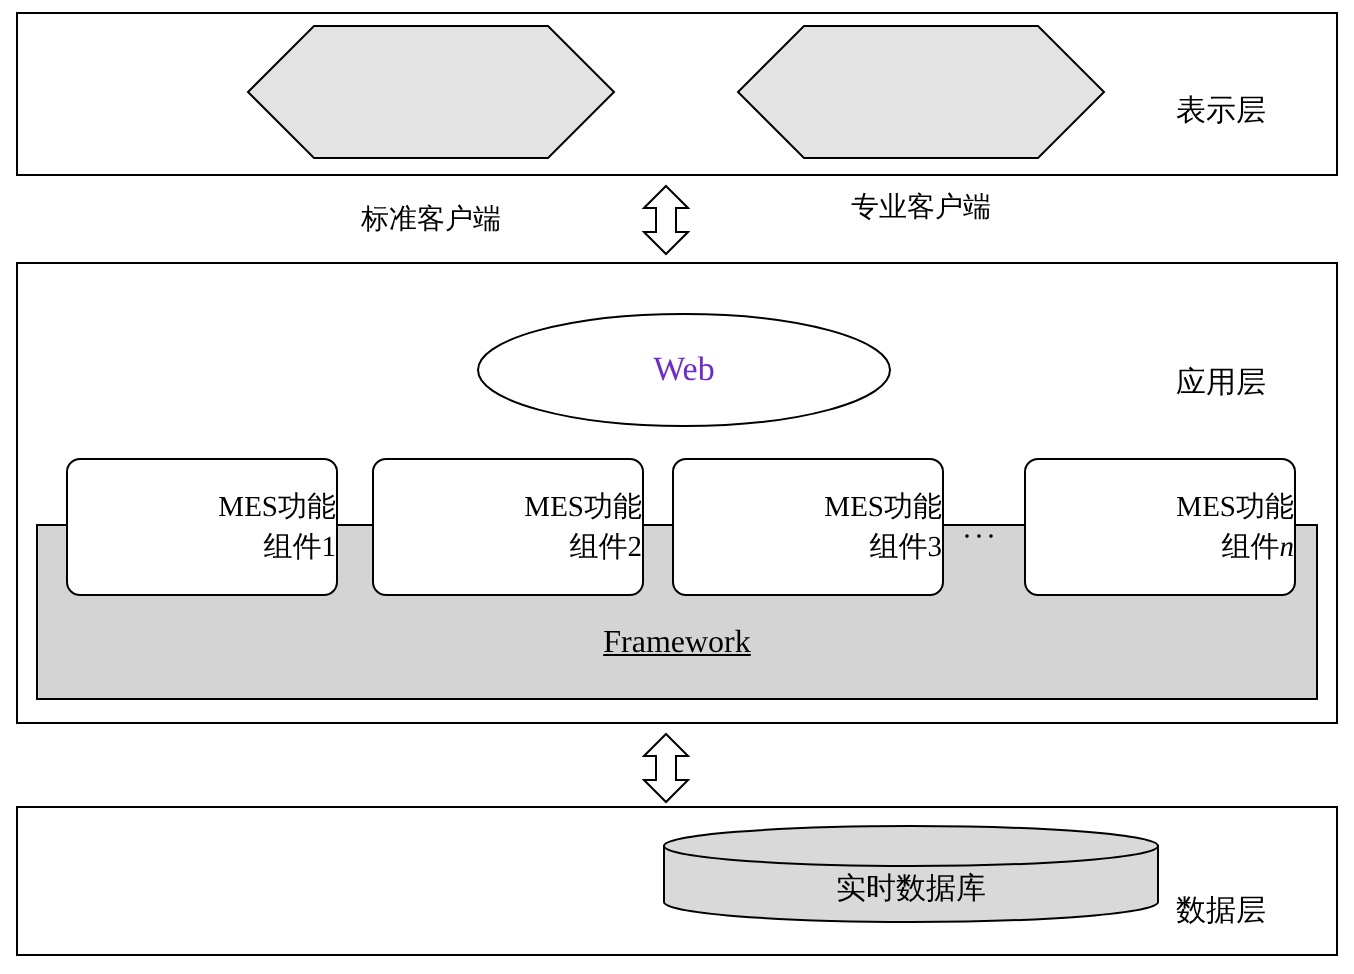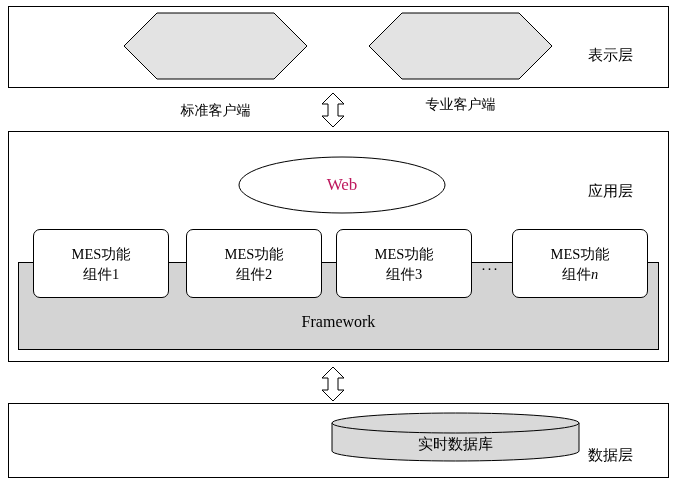--- a/index.html
+++ b/index.html
@@ -62,32 +62,32 @@
   .ellipse .ell-text {
     position: absolute;
     left: 0;
     top: 0;
     width: 100%;
     height: 100%;
     display: flex;
     align-items: center;
     justify-content: center;
     font-size: 17px;
-    color: #be185d;
+    color: #6d28d9;
   }
   
   .comp {
     position: absolute;
     border: 1px solid #000000;
     border-radius: 7px;
     background: #ffffff;
     box-sizing: border-box;
     display: flex;
     flex-direction: column;
-    align-items: center;
+    align-items: flex-end;
     justify-content: center;
     font-size: 14.5px;
     line-height: 20px;
     color: #000000;
     white-space: nowrap;
   }
   .comp .ital {
     font-style: italic;
   }
   .framework {
@@ -170,21 +170,21 @@
   <div class="layer-label" style="left:588px; top:160px;">应用层</div>
 
   <div class="ellipse" style="left:238px; top:156px; width:208px; height:58px;">
     <svg width="208" height="58" viewBox="0 0 208 58">
       <ellipse cx="104" cy="29" rx="103" ry="28" fill="#ffffff" stroke="#000000" stroke-width="1"></ellipse>
     </svg>
     <div class="ell-text">Web</div>
   </div>
 
   <div class="framework" style="left:18px; top:262px; width:641px; height:88px;"></div>
-  <div class="framework-text" style="left:18px; top:313px; width:641px;">Framework</div>
+  <div class="framework-text" style="left:18px; top:313px; width:641px;text-decoration:underline;">Framework</div>
 
   <div class="comp" style="left:33px; top:229px; width:136px; height:69px;">
     <span>MES功能</span>
     <span>
       <span>组件</span><span>1</span>
     </span>
   </div>
 
   <div class="comp" style="left:186px; top:229px; width:136px; height:69px;">
     <span>MES功能</span>

